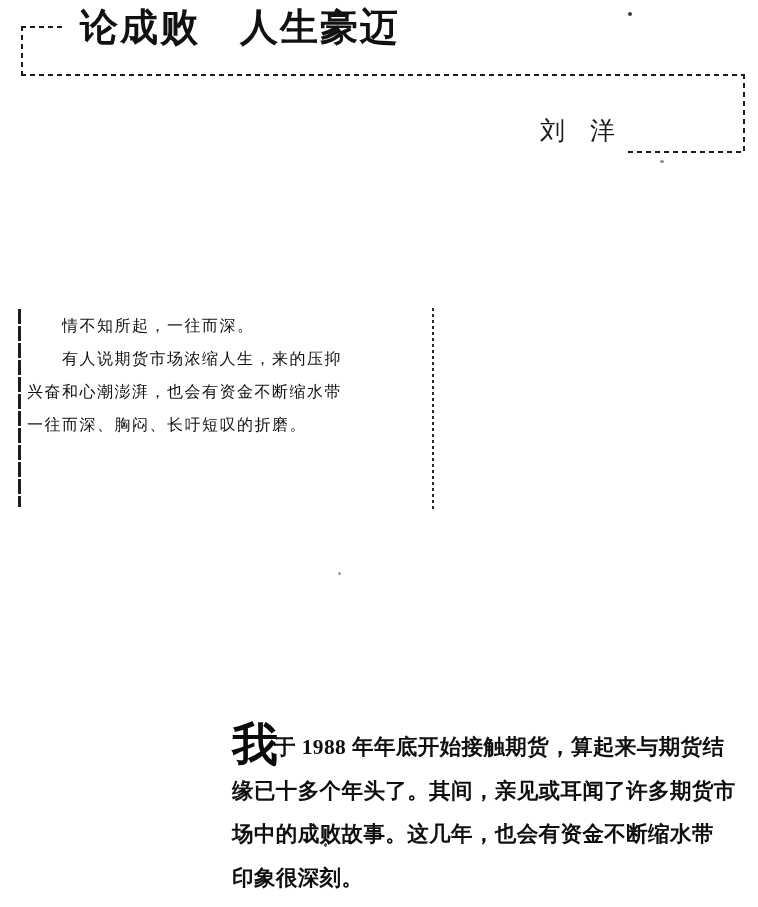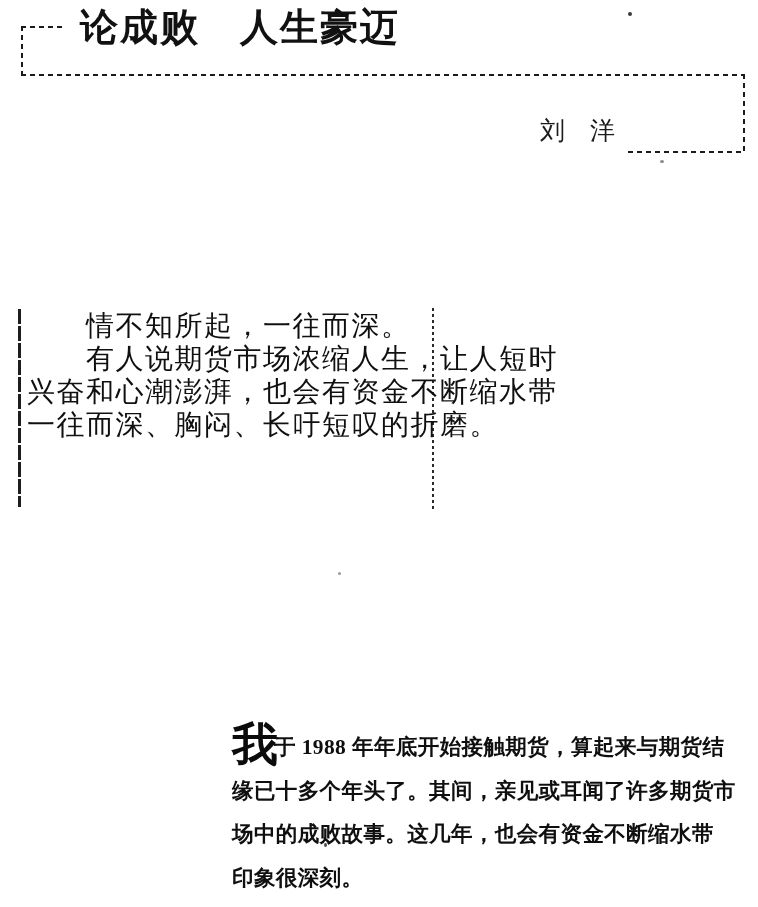--- a/index.html
+++ b/index.html
@@ -41,21 +41,21 @@
     position:absolute;left:18px;top:309px;width:3px;height:198px;
     background:repeating-linear-gradient(180deg,#1d1d1d 0 15px,transparent 15px 17px);
   }
   .quote-dash{
     position:absolute;left:432px;top:308px;width:2px;height:203px;
     background:repeating-linear-gradient(180deg,#2a2a2a 0 3px,transparent 3px 6px);
   }
   .quote-text{
     position:absolute;left:27px;top:309px;width:412px;
     font-family:"Liberation Sans", sans-serif;
-    font-size:28px;letter-spacing:1.5px;line-height:33px;color:#101010;
+    font-size:16px;letter-spacing:1.5px;line-height:33px;color:#101010;
   }
   .q-line{height:33px;white-space:nowrap;}
 
   
   .body-para{
     position:absolute;left:232px;top:726px;width:506px;
     font-family:"Liberation Serif", serif;
     font-size:21.5px;font-weight:700;letter-spacing:0.4px;
     line-height:43.5px;color:#0f0f0f;
   }
@@ -84,21 +84,21 @@
   <h1 class="title">论成败　人生豪迈</h1>
   <div class="dash-h h-long"></div>
   <div class="dash-v v-right"></div>
   <div class="dash-h seg-author"></div>
   <div class="author">刘　洋</div>
 
   <div class="quote-bar"></div>
   <div class="quote-dash"></div>
   <div class="quote-text">
     <div class="q-line">　　情不知所起，一往而深。</div>
-    <div class="q-line">　　有人说期货市场浓缩人生，让人短时</div>
+    <div class="q-line">　　有人说期货市场浓缩人生，来的压抑</div>
     <div class="q-line">兴奋和心潮澎湃，也会有资金不断缩水带</div>
     <div class="q-line">一往而深、胸闷、长吁短叹的折磨。</div>
   </div>
 
   <div class="body-para">
     <span class="dropcap">我</span>
     <div class="b-line first">于 1988 年年底开始接触期货，算起来与期货结</div>
     <div class="b-line">缘已十多个年头了。其间，亲见或耳闻了许多期货市</div>
     <div class="b-line">场中的成败故事。这几年，也会有资金不断缩水带</div>
     <div class="b-line">印象很深刻。</div>

